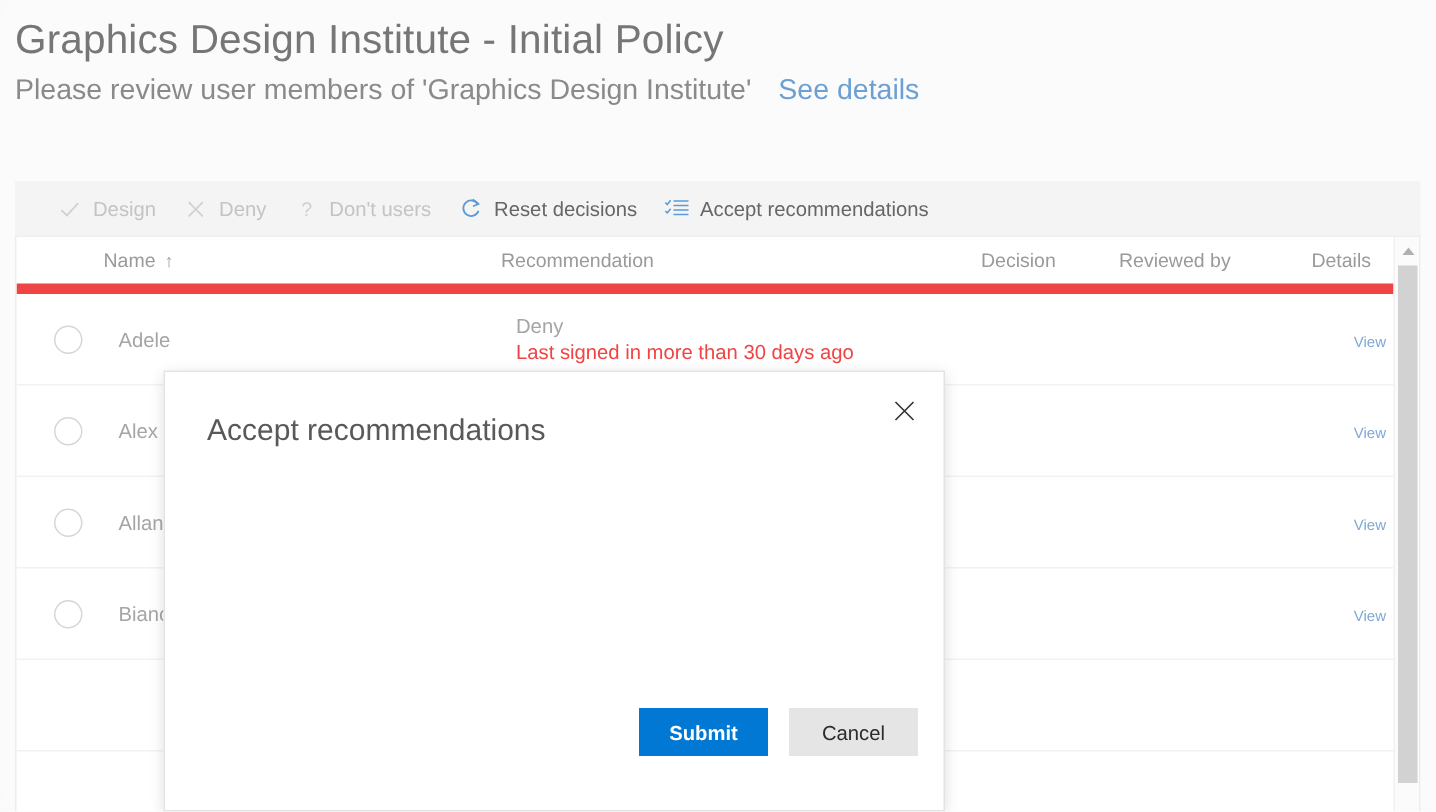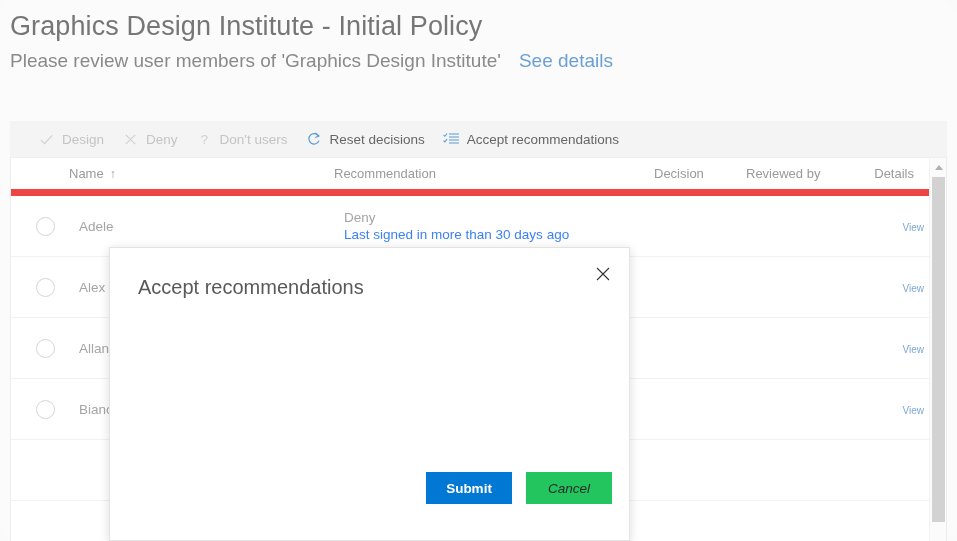--- a/index.html
+++ b/index.html
@@ -117,21 +117,21 @@
   .trow.blank { border-bottom: 1px solid #f2f2f2; }
   .sel-circle {
     width: 19px; height: 19px;
     border: 1px solid #d6d6d6;
     border-radius: 50%;
     background: #ffffff;
     cursor: pointer;
   }
   .cell-name { color: #a5a5a5; }
   .rec-main { color: #a5a5a5; line-height: 17px; }
-  .rec-sub  { color: #3b82f6; line-height: 18px; }
+  .rec-sub  { color: #ef4444; line-height: 18px; }
   .view-link {
     color: #7fa8d4;
     cursor: pointer;
     text-decoration: none;
     font-size: 10px;
   }
 
   
   .scrollbar {
     position: absolute;
@@ -210,23 +210,22 @@
     cursor: pointer;
     padding: 0 15px;
   }
   .btn-primary {
     background: #0078d4;
     color: #ffffff;
     font-weight: bold;
     margin-right: 14px;
   }
   .btn-secondary {
-    background: #22c55e;
+    background: #e5e5e5;
     color: #2b2b2b;
-    font-style: italic;
   }
 </style>
 </head>
 <body>
 
 <div id="app">
 
   <div class="header">
     <h1 class="page-title">Graphics Design Institute - Initial Policy</h1>
     <div class="subtitle-row">

